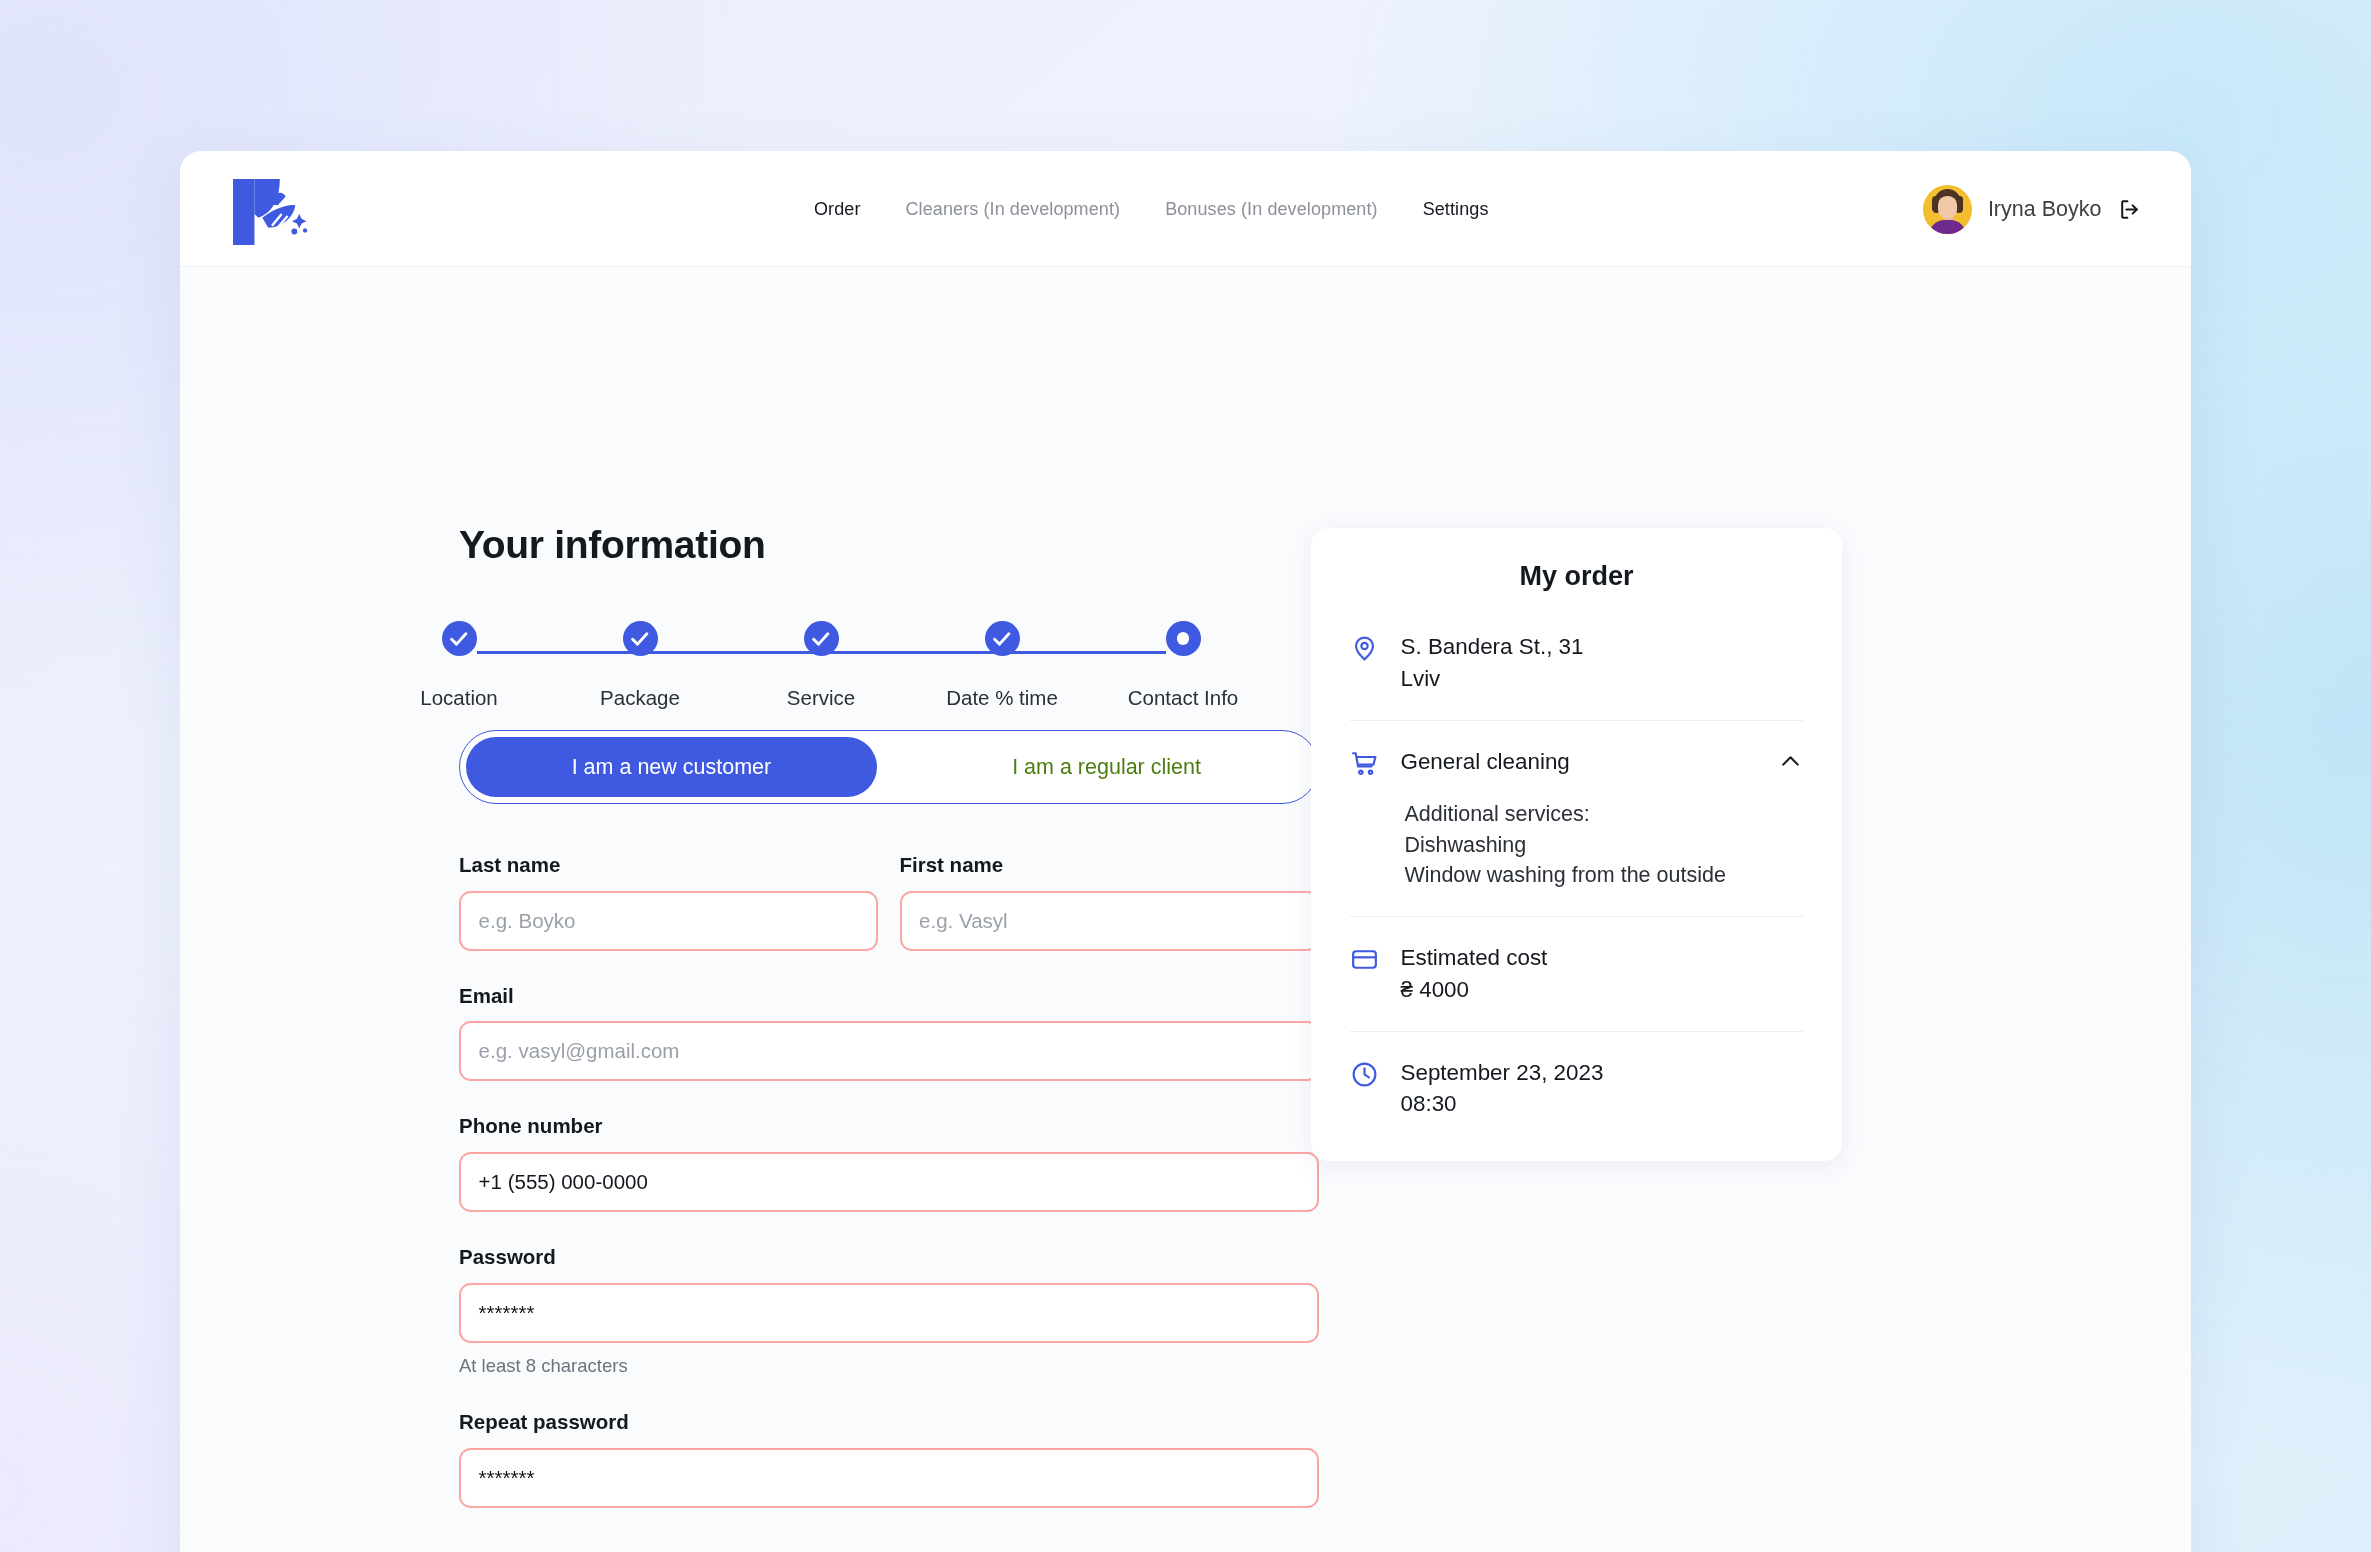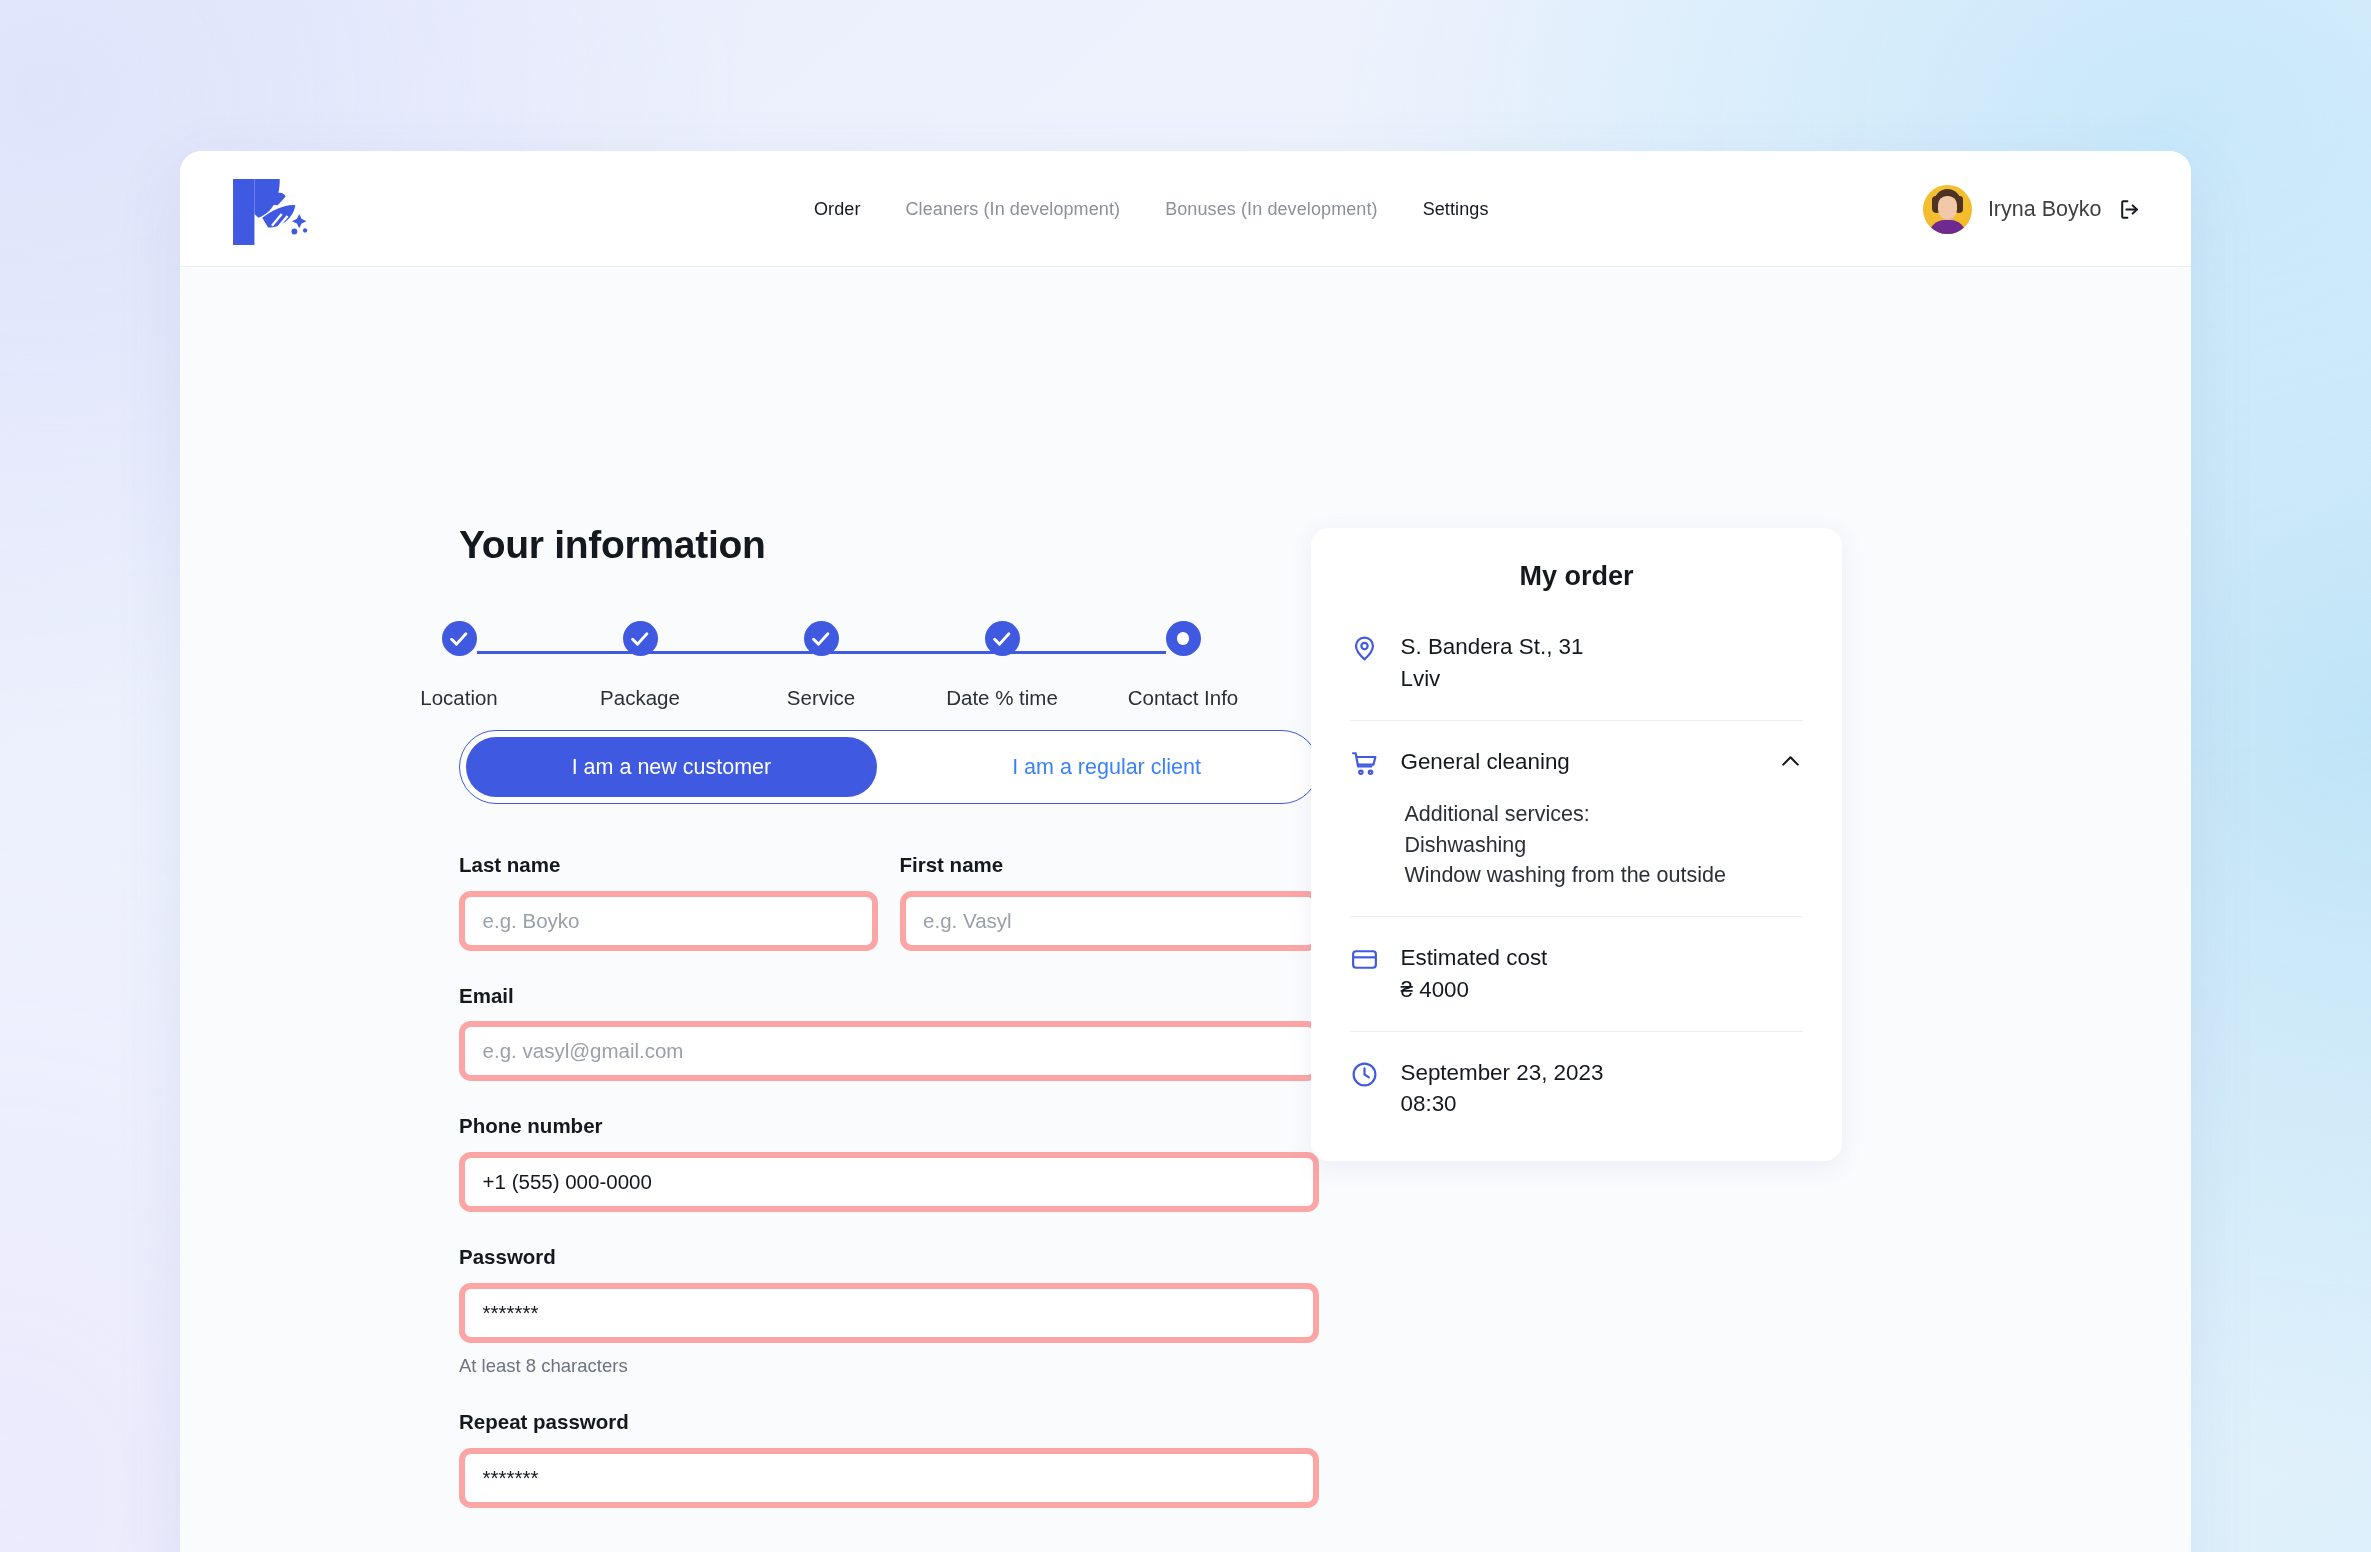--- a/index.html
+++ b/index.html
@@ -188,21 +188,21 @@
     gap: 24px;
   }
   .seg-btn {
     flex: 1;
     height: 100%;
     border-radius: 33px;
     display: flex;
     align-items: center;
     justify-content: center;
     font-size: 21.5px;
-    color: #3b82f6;
+    color: #4d7c0f;
     cursor: pointer;
     font-weight: 500;
     background: transparent;
     border: none;
     font-family: inherit;
   }
   .seg-btn.active {
     background: #3f5ae0;
     color: #ffffff;
   }
@@ -216,21 +216,21 @@
   .field-label {
     font-size: 20.5px;
     font-weight: 700;
     color: #14181f;
     margin-bottom: 13.7px;
     display: block;
   }
   .field-input {
     width: 100%;
     height: 60px;
-    border: 6px solid #fca5a5;
+    border: 2px solid #fca5a5;
     border-radius: 11.7px;
     background: #ffffff;
     padding: 0 17.6px;
     font-size: 20.5px;
     color: #14181f;
     font-family: inherit;
     outline: none;
   }
   .field-input::placeholder { color: #9aa0aa; }
   .field-hint {

